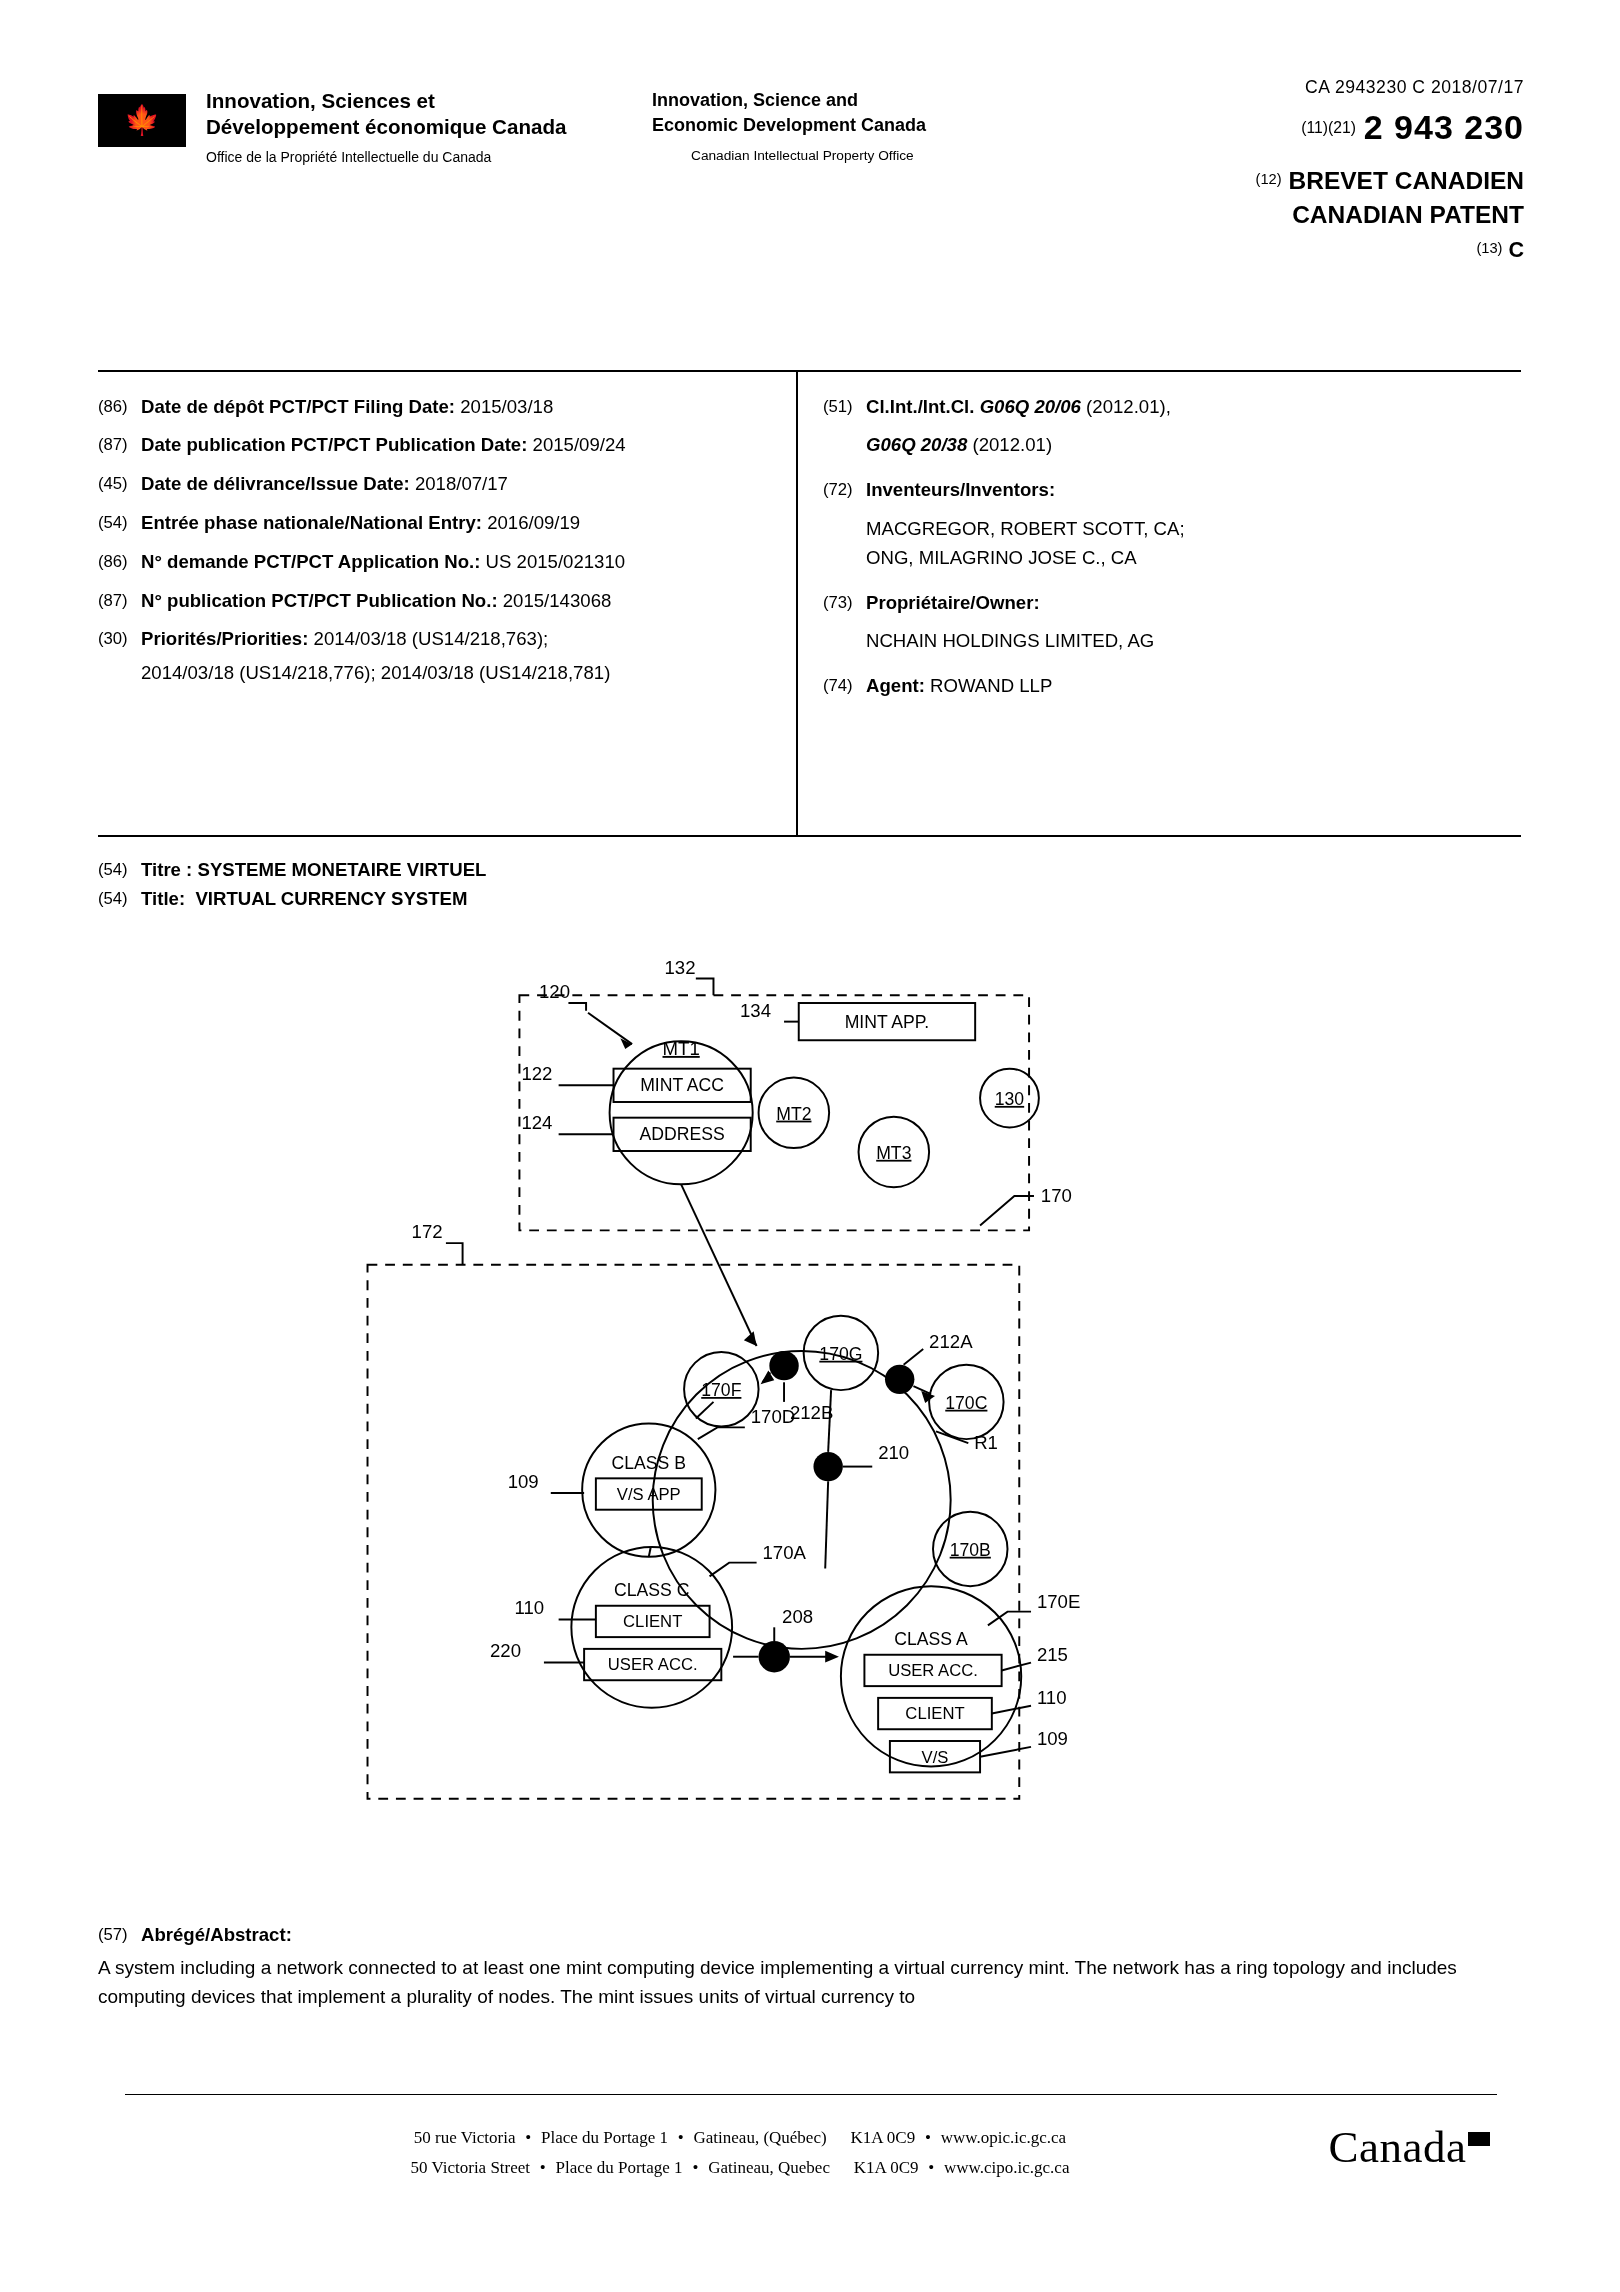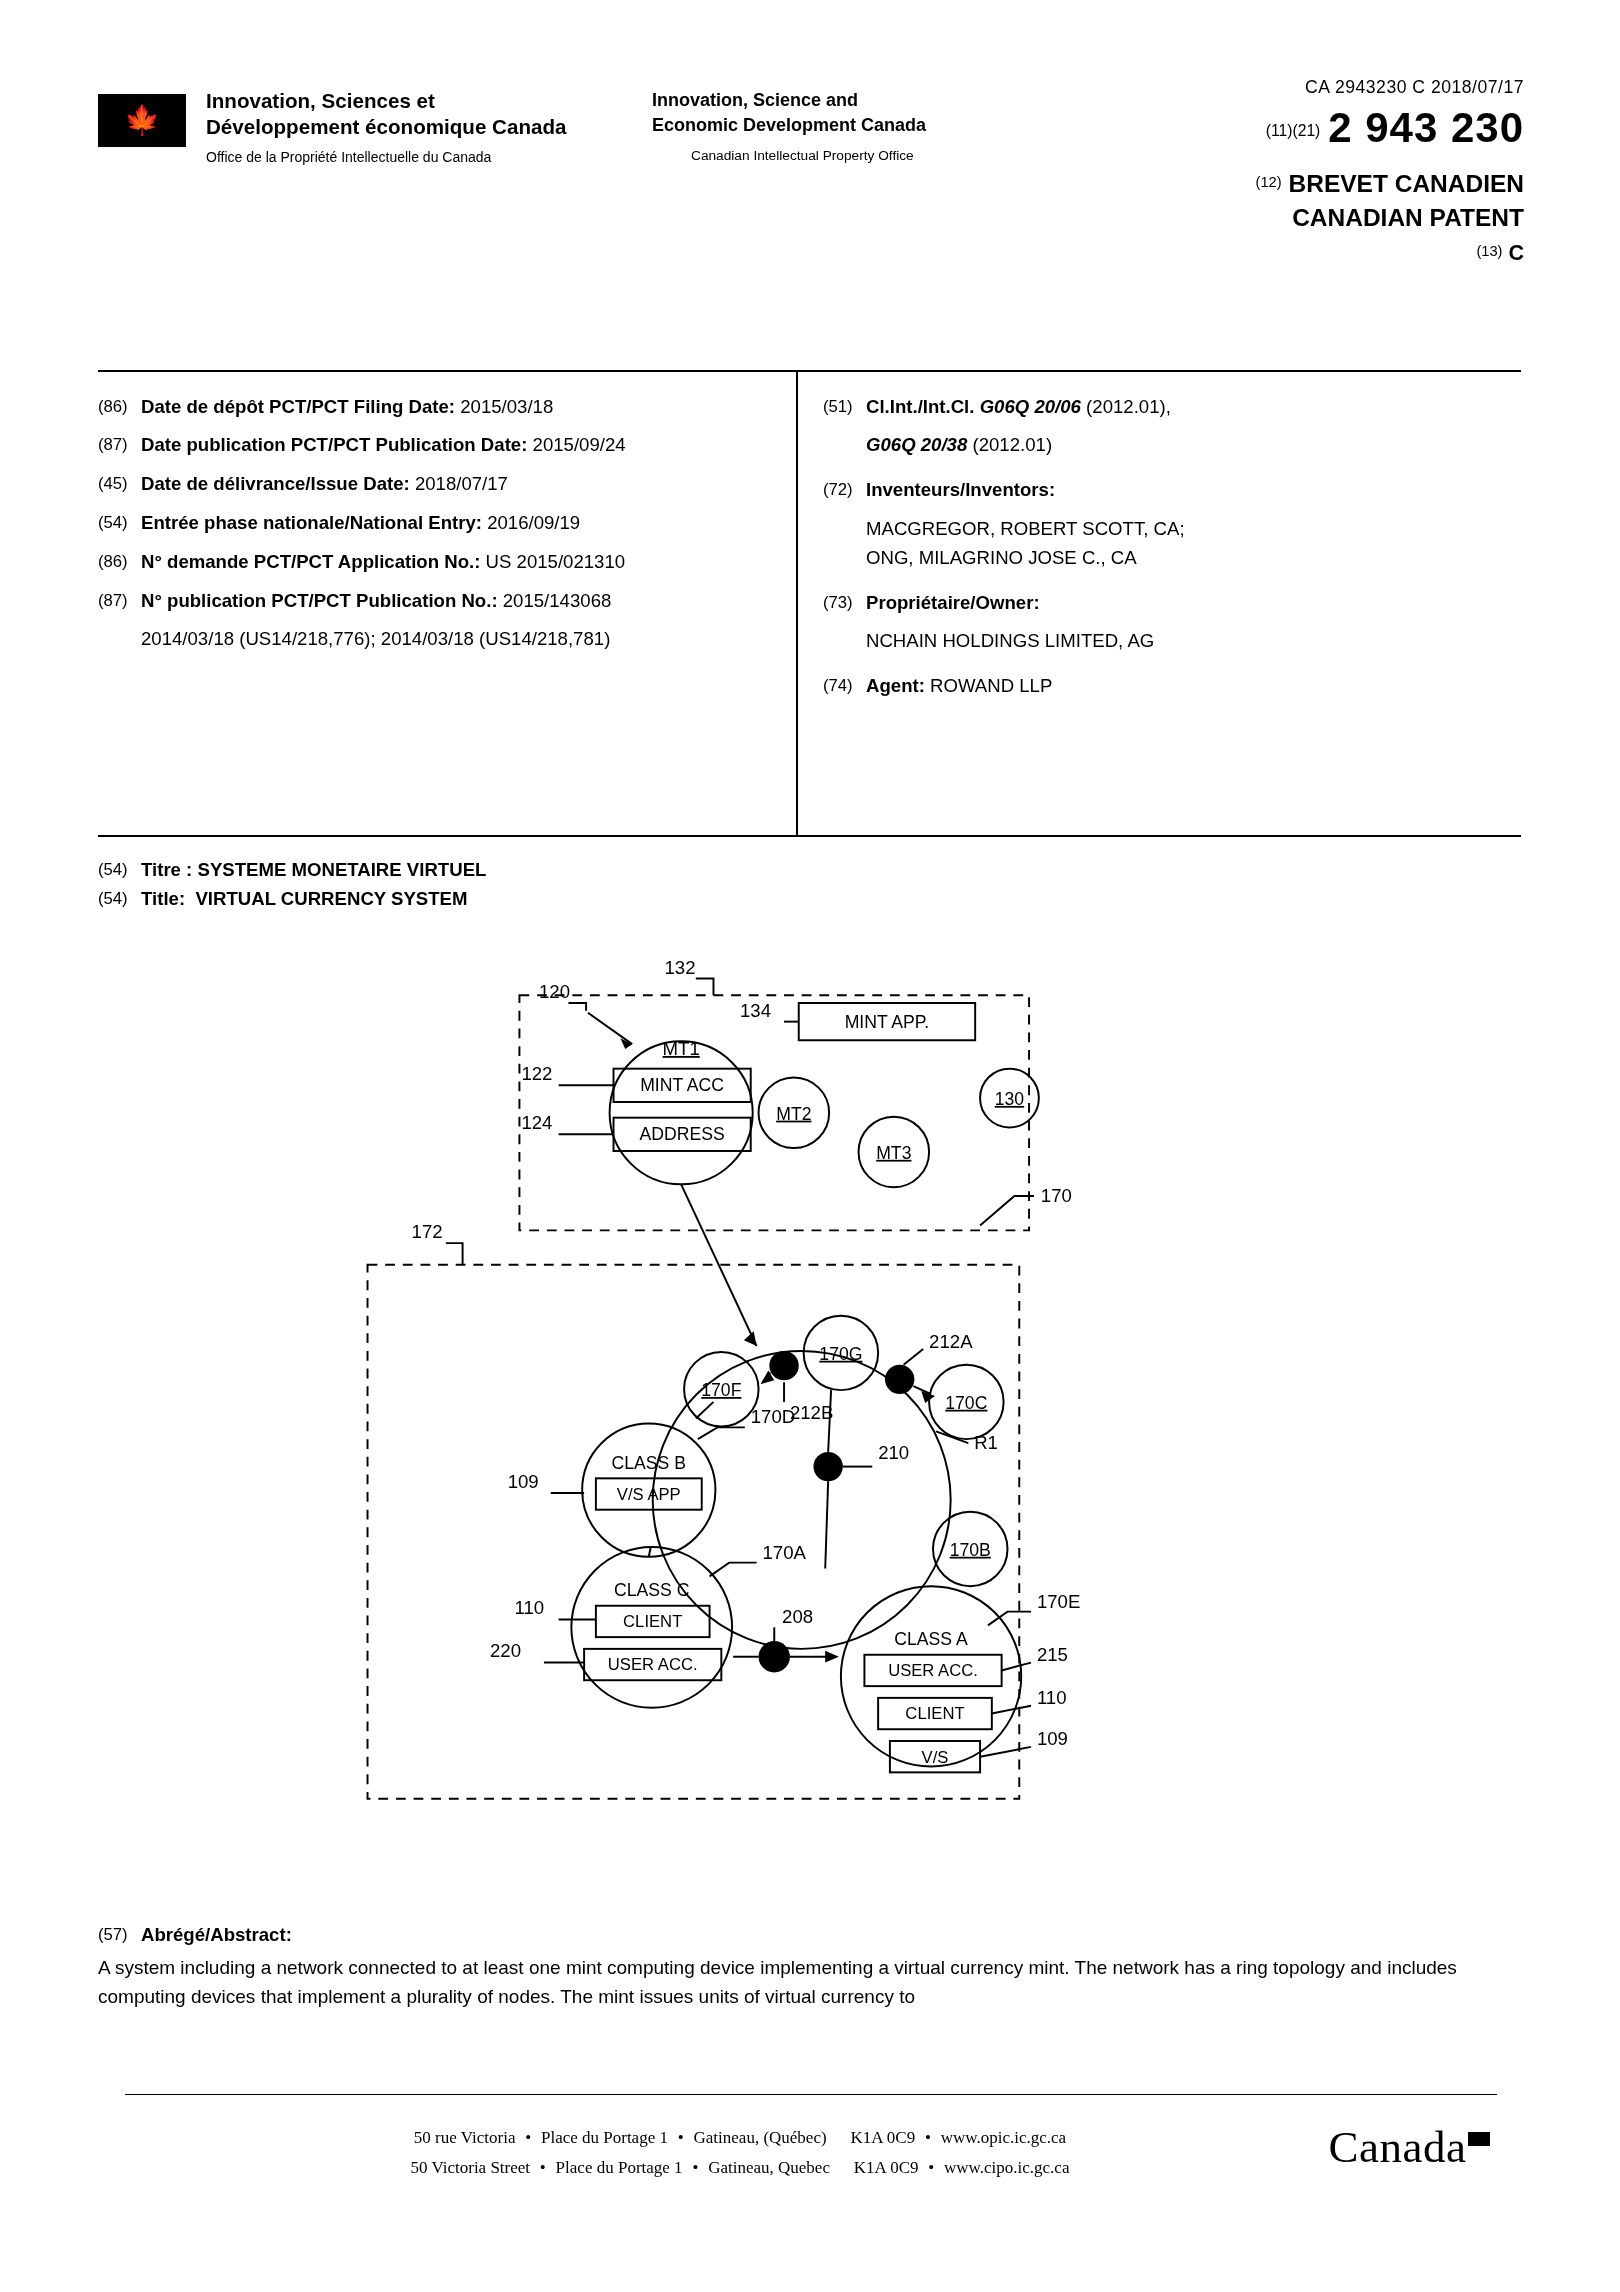--- a/index.html
+++ b/index.html
@@ -96,21 +96,21 @@
   .ca-right .patnum-row {
     margin-top: 9.8px;
     line-height: 37px;
   }
   .ca-right .patnum-pre {
     font-size: 15.7px;
     vertical-align: 5.9px;
     margin-right: 7.8px;
   }
   .ca-right .patnum {
-    font-size: 42px;
+    font-size: 34px;
     font-weight: bold;
     letter-spacing: 1px;
     text-align: center;
   }
   .ca-right .brevet-row {
     margin-top: 11.8px;
     line-height: 31px;
   }
   .ca-right .brevet-pre {
     font-size: 14.7px;
@@ -364,20 +364,25 @@
         <span class="bib-lbl">N° demande PCT/PCT Application No.:</span>
         <span>US 2015/021310</span>
       </div>
 
       <div class="bib-row">
         <span class="bib-num">(87)</span>
         <span class="bib-lbl">N° publication PCT/PCT Publication No.:</span>
         <span>2015/143068</span>
       </div>
 
+      <div class="bib-row tight">
+        <span class="bib-num">(30)</span>
+        <span class="bib-lbl">Priorités/Priorities:</span>
+        <span>2014/03/18 (US14/218,763);</span>
+      </div>
       <div class="bib-sub">2014/03/18 (US14/218,776); 2014/03/18 (US14/218,781)</div>
     </div>
 
     <div class="bib-right">
 
       <div class="bib-row">
         <span class="bib-num">(51)</span>
         <span class="bib-lbl">Cl.Int./Int.Cl.</span>
         <span class="bib-ital">G06Q 20/06</span>
         <span>(2012.01),</span>

